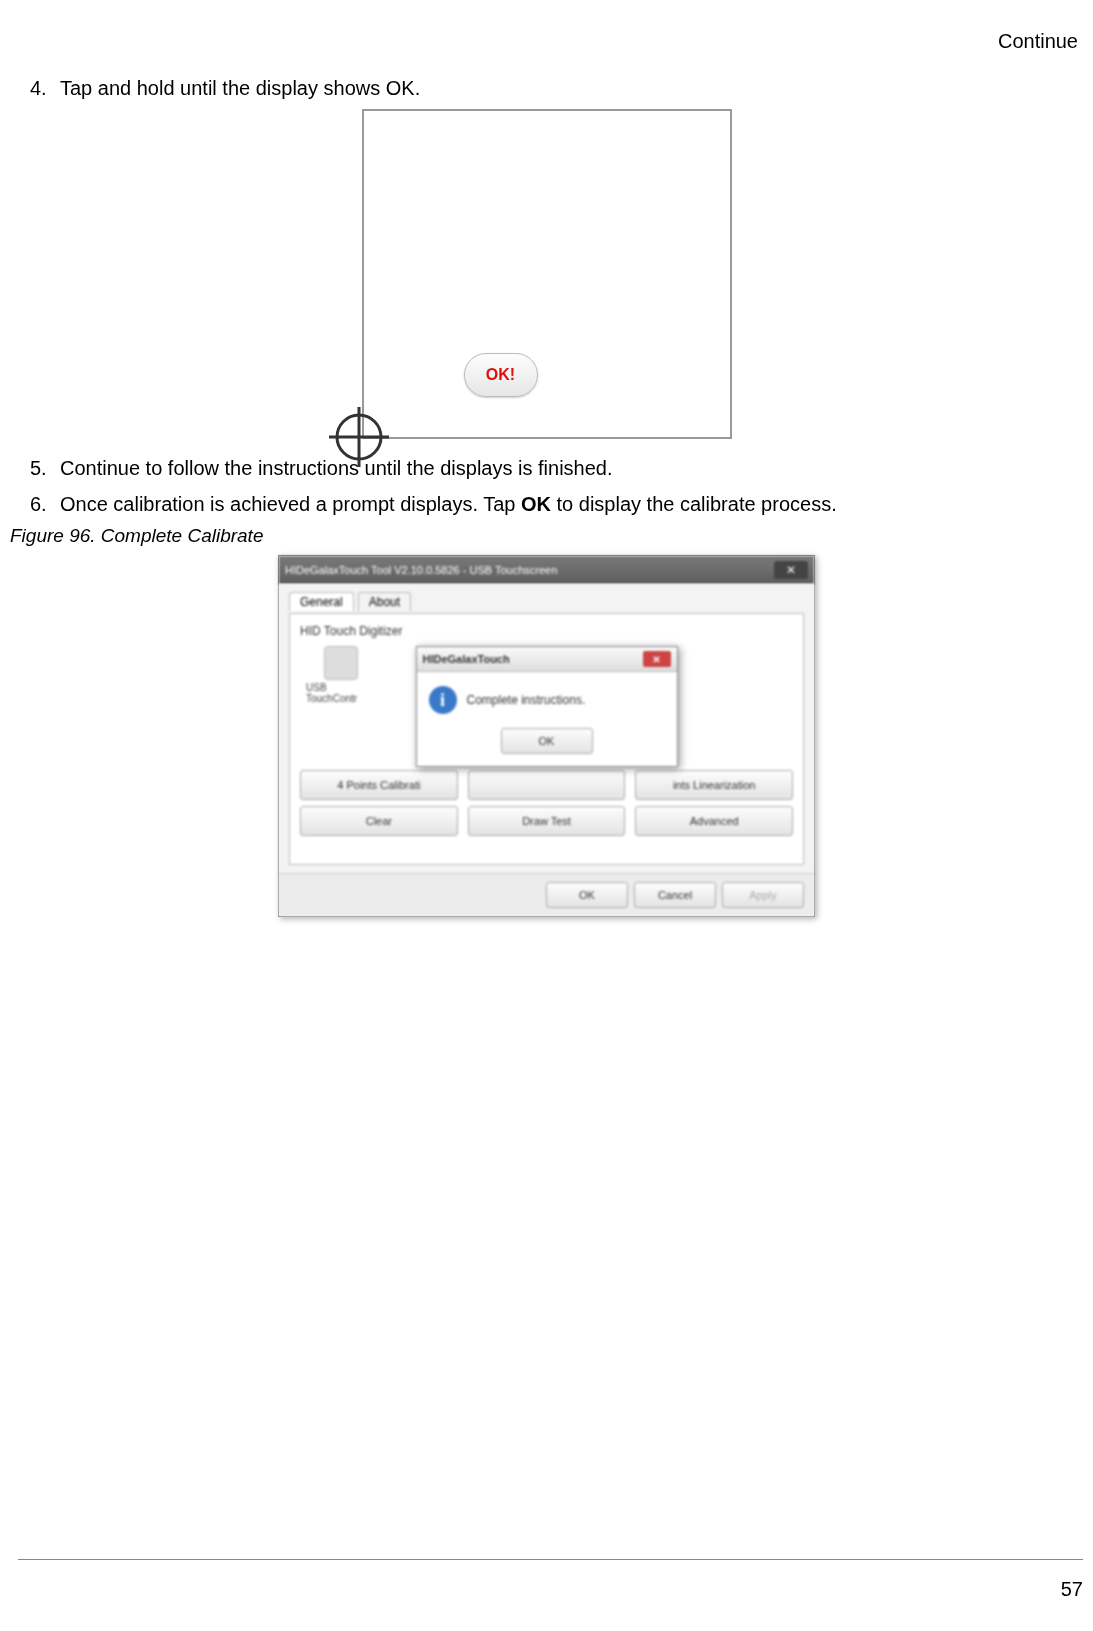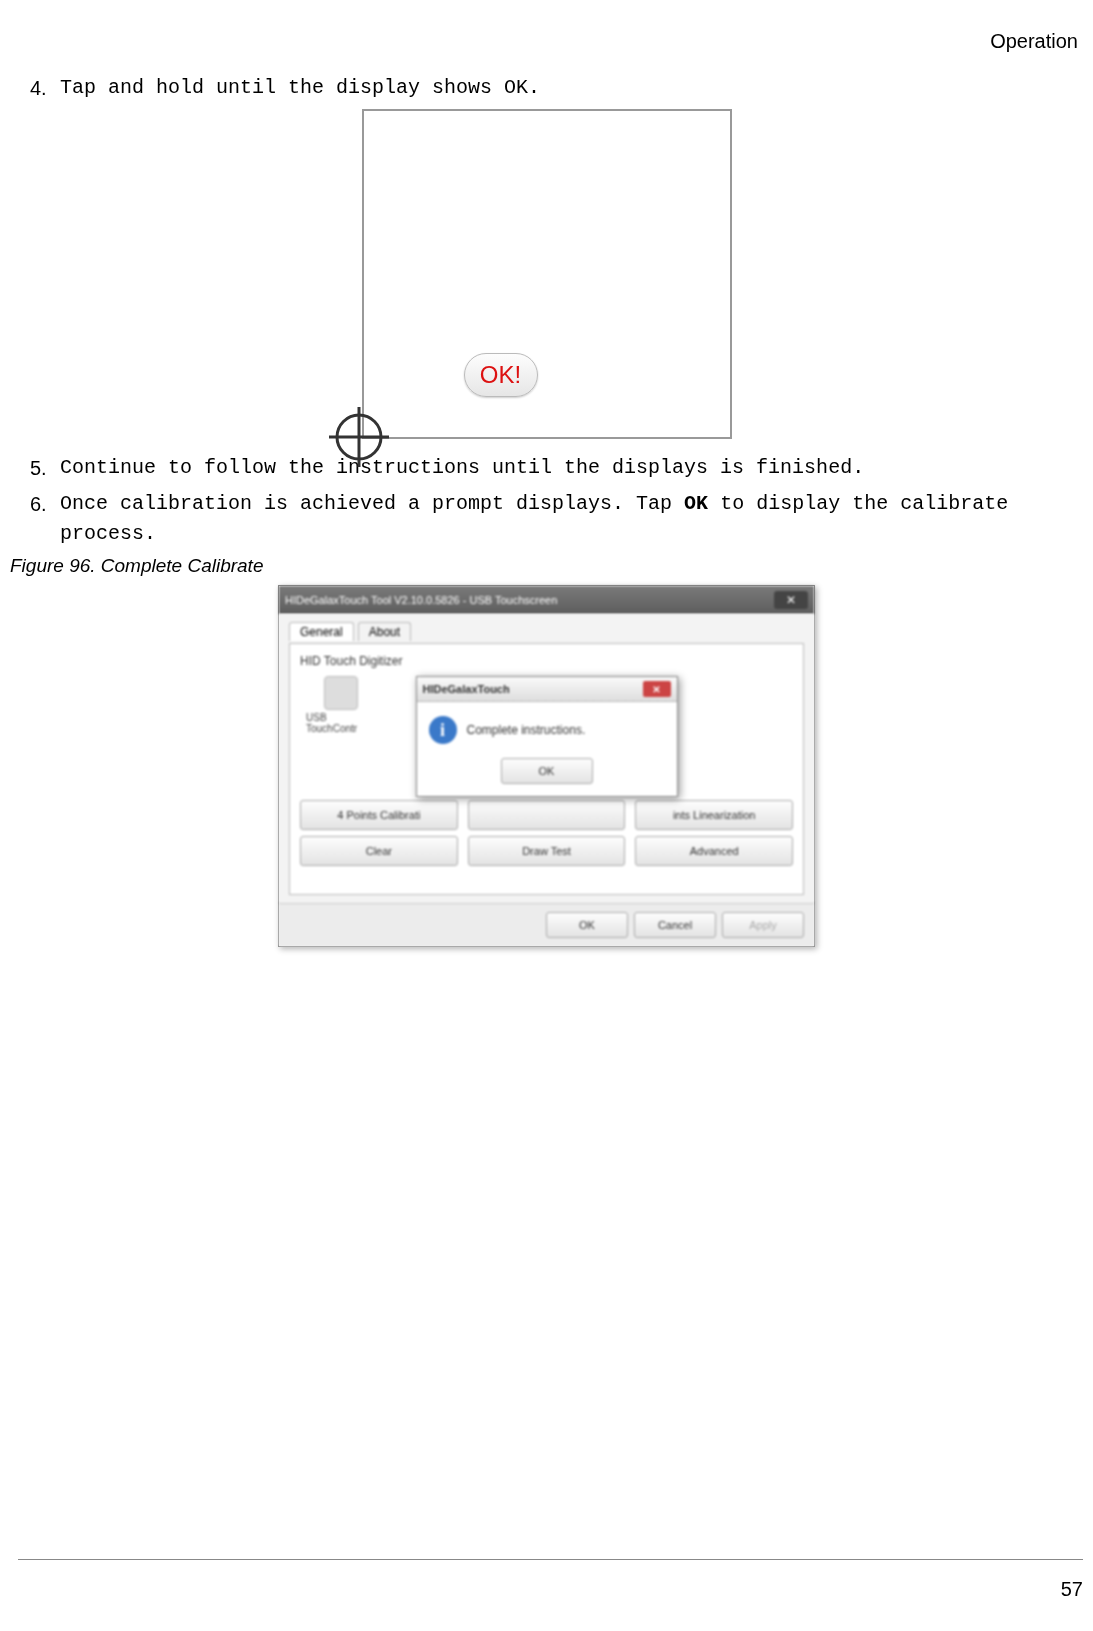--- a/index.html
+++ b/index.html
@@ -30,21 +30,20 @@
     font-size: 20px;
     margin: 6px 0 6px 20px;
     line-height: 1.5;
   }
   .step-num {
     width: 30px;
     flex-shrink: 0;
   }
   .step-text {
     flex: 1;
-    font-family: Liberation Mono, monospace;
   }
   .fig-caption {
     font-style: italic;
     font-size: 19px;
     margin: 4px 0 8px 0;
   }
   .figure-wrap {
     display: flex;
     justify-content: center;
     margin: 6px 0 14px 0;
@@ -64,22 +63,22 @@
     left: 100px;
     bottom: 40px;
     width: 72px;
     height: 42px;
     border: 1px solid #bbb;
     border-radius: 22px;
     background: linear-gradient(#fdfdfd, #e6e6e6);
     display: flex;
     align-items: center;
     justify-content: center;
-    font-weight: normal;
-    font-size: 24px;
+    font-weight: bold;
+    font-size: 16px;
     color: #d11;
     box-shadow: 0 1px 2px rgba(0,0,0,0.2);
     margin-top: 29px;
   }
   .crosshair {
     position: absolute;
     left: -35px;
     bottom: -30px;
     width: 60px;
     height: 60px;
@@ -280,21 +279,21 @@
     text-align: right;
     font-size: 20px;
   }
 
   .bold { font-weight: bold; }
 </style>
 </head>
 <body>
 <div class="page">
 
-<div class="section-header">Operation</div>
+<div class="section-header">Continue</div>
 
 <div class="step">
   <span class="step-num">4.</span>
   <span class="step-text">Tap and hold until the display shows OK.</span>
 </div>
 
 
 <div class="figure-wrap">
   <div class="calib-screen">
     <div class="ok-badge">OK!</div>

